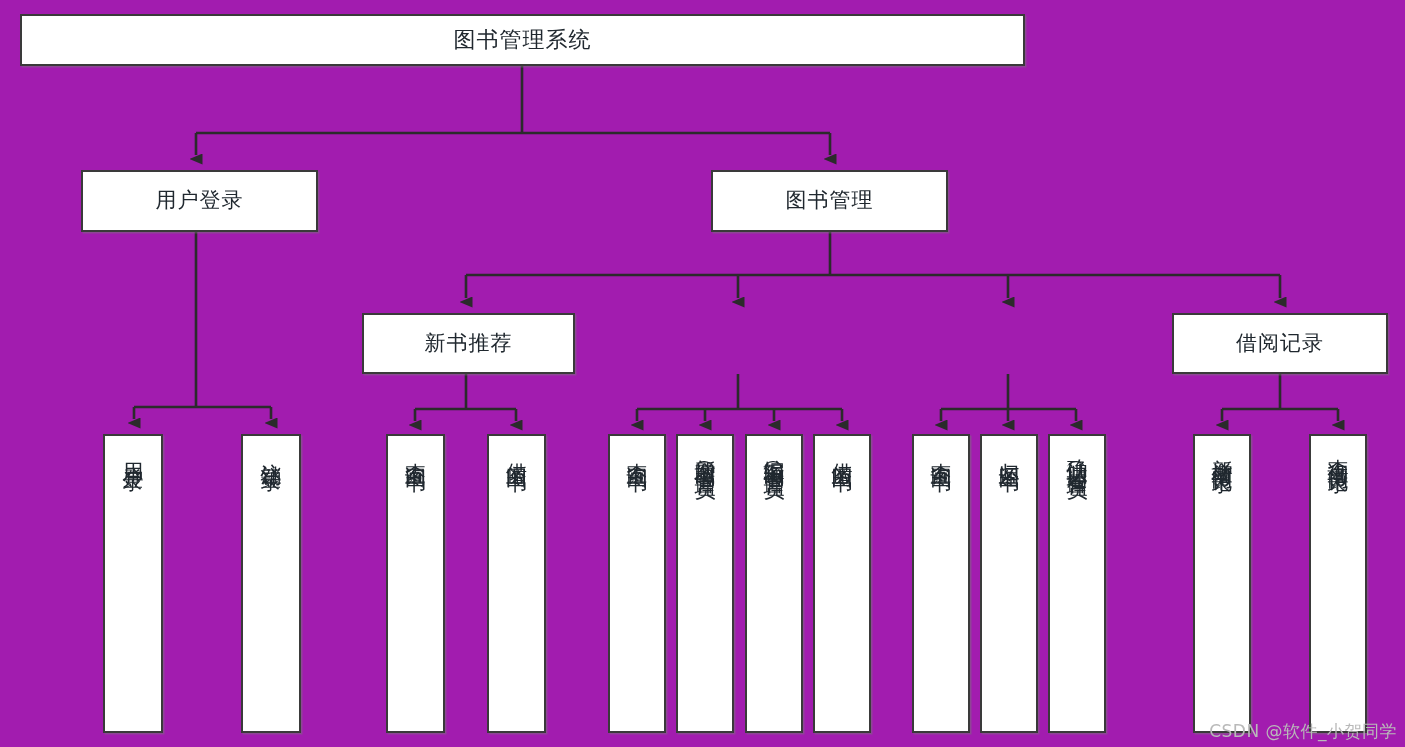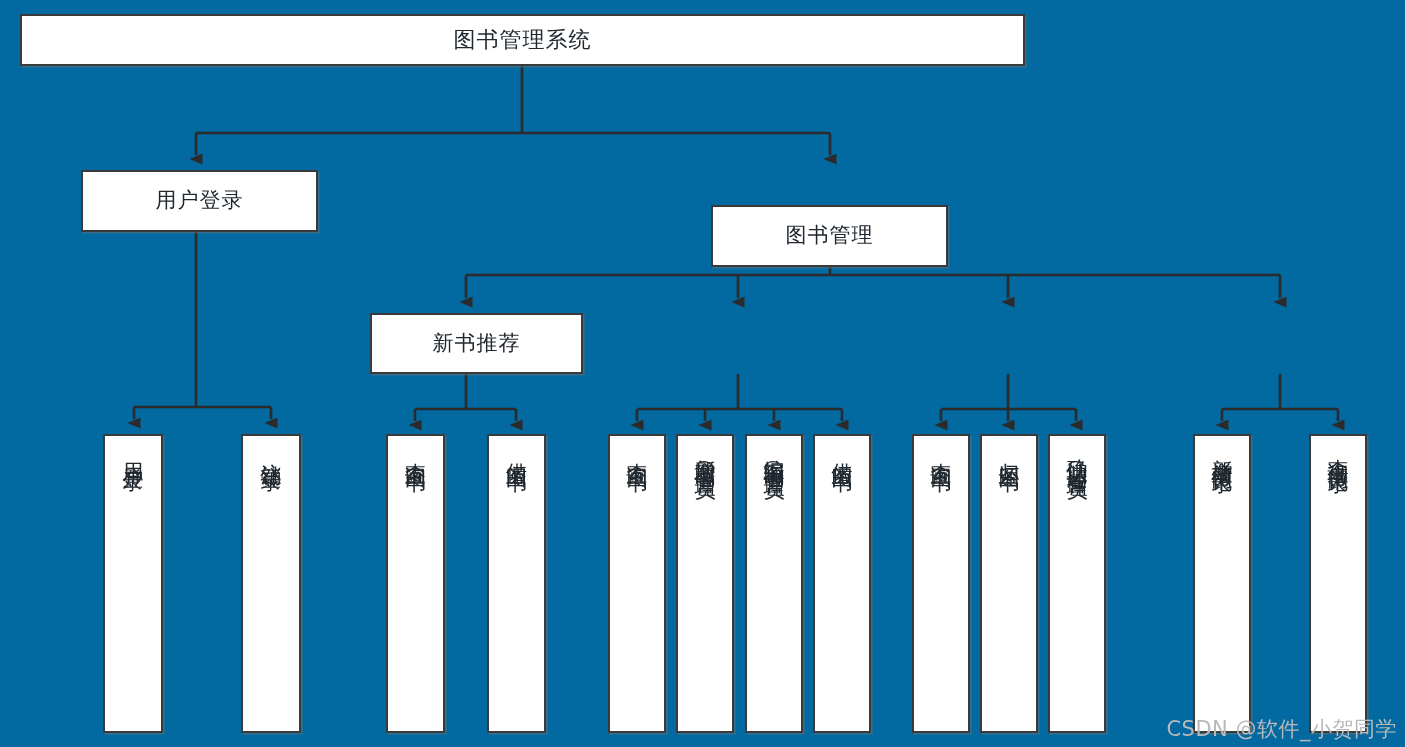--- a/index.html
+++ b/index.html
@@ -8,21 +8,21 @@
     background: #ffffff;
   }
   body {
     width: 1405px; height: 747px;
     font-family: "DejaVu Sans", "Liberation Sans", sans-serif;
     overflow: hidden;
   }
   #canvas {
     position: relative;
     width: 1405px; height: 747px;
-    background: #0369a1;
+    background: #a21caf;
   }
   svg#edges {
     position: absolute;
     left: 0; top: 0;
     width: 1405px; height: 747px;
     pointer-events: none;
   }
   .node {
     position: absolute;
     background: #ffffff;
@@ -52,21 +52,21 @@
   .node.leaf.tall-text { padding-top: 6px; }
   .leaf-label {
     writing-mode: vertical-rl;
     text-orientation: upright;
     white-space: nowrap;
   }
   #watermark {
     position: absolute;
     right: 8px;
     bottom: 4px;
-    font-size: 21px;
+    font-size: 17px;
     color: #b9b9b9;
     letter-spacing: 0.5px;
     white-space: nowrap;
     font-family: "DejaVu Sans", "Liberation Sans", sans-serif;
   }
 </style>
 </head>
 <body>
 
 <div id="canvas">
@@ -123,26 +123,29 @@
     </g>
   </svg>
 
   <div class="node horiz root" style="left:20px; top:14px; width:1005px; height:52px;">
     <span>图书管理系统</span>
   </div>
 
   <div class="node horiz" style="left:81px; top:170px; width:237px; height:62px;">
     <span>用户登录</span>
   </div>
-  <div class="node horiz" style="left:711px; top:170px; width:237px; height:62px;margin-top:35px;">
+  <div class="node horiz" style="left:711px; top:170px; width:237px; height:62px;">
     <span>图书管理</span>
   </div>
 
-  <div class="node horiz" style="left:362px; top:313px; width:213px; height:61px;margin-left:8px;">
+  <div class="node horiz" style="left:362px; top:313px; width:213px; height:61px;">
     <span>新书推荐</span>
+  </div>
+  <div class="node horiz" style="left:1172px; top:313px; width:216px; height:61px;">
+    <span>借阅记录</span>
   </div>
 
   <div class="node leaf" style="left:103px; top:434px; width:60px; height:299px;">
     <span class="leaf-label">用户登录</span>
   </div>
   <div class="node leaf" style="left:241px; top:434px; width:60px; height:299px;">
     <span class="leaf-label">注销登录</span>
   </div>
 
   <div class="node leaf" style="left:386px; top:434px; width:59px; height:299px;">

